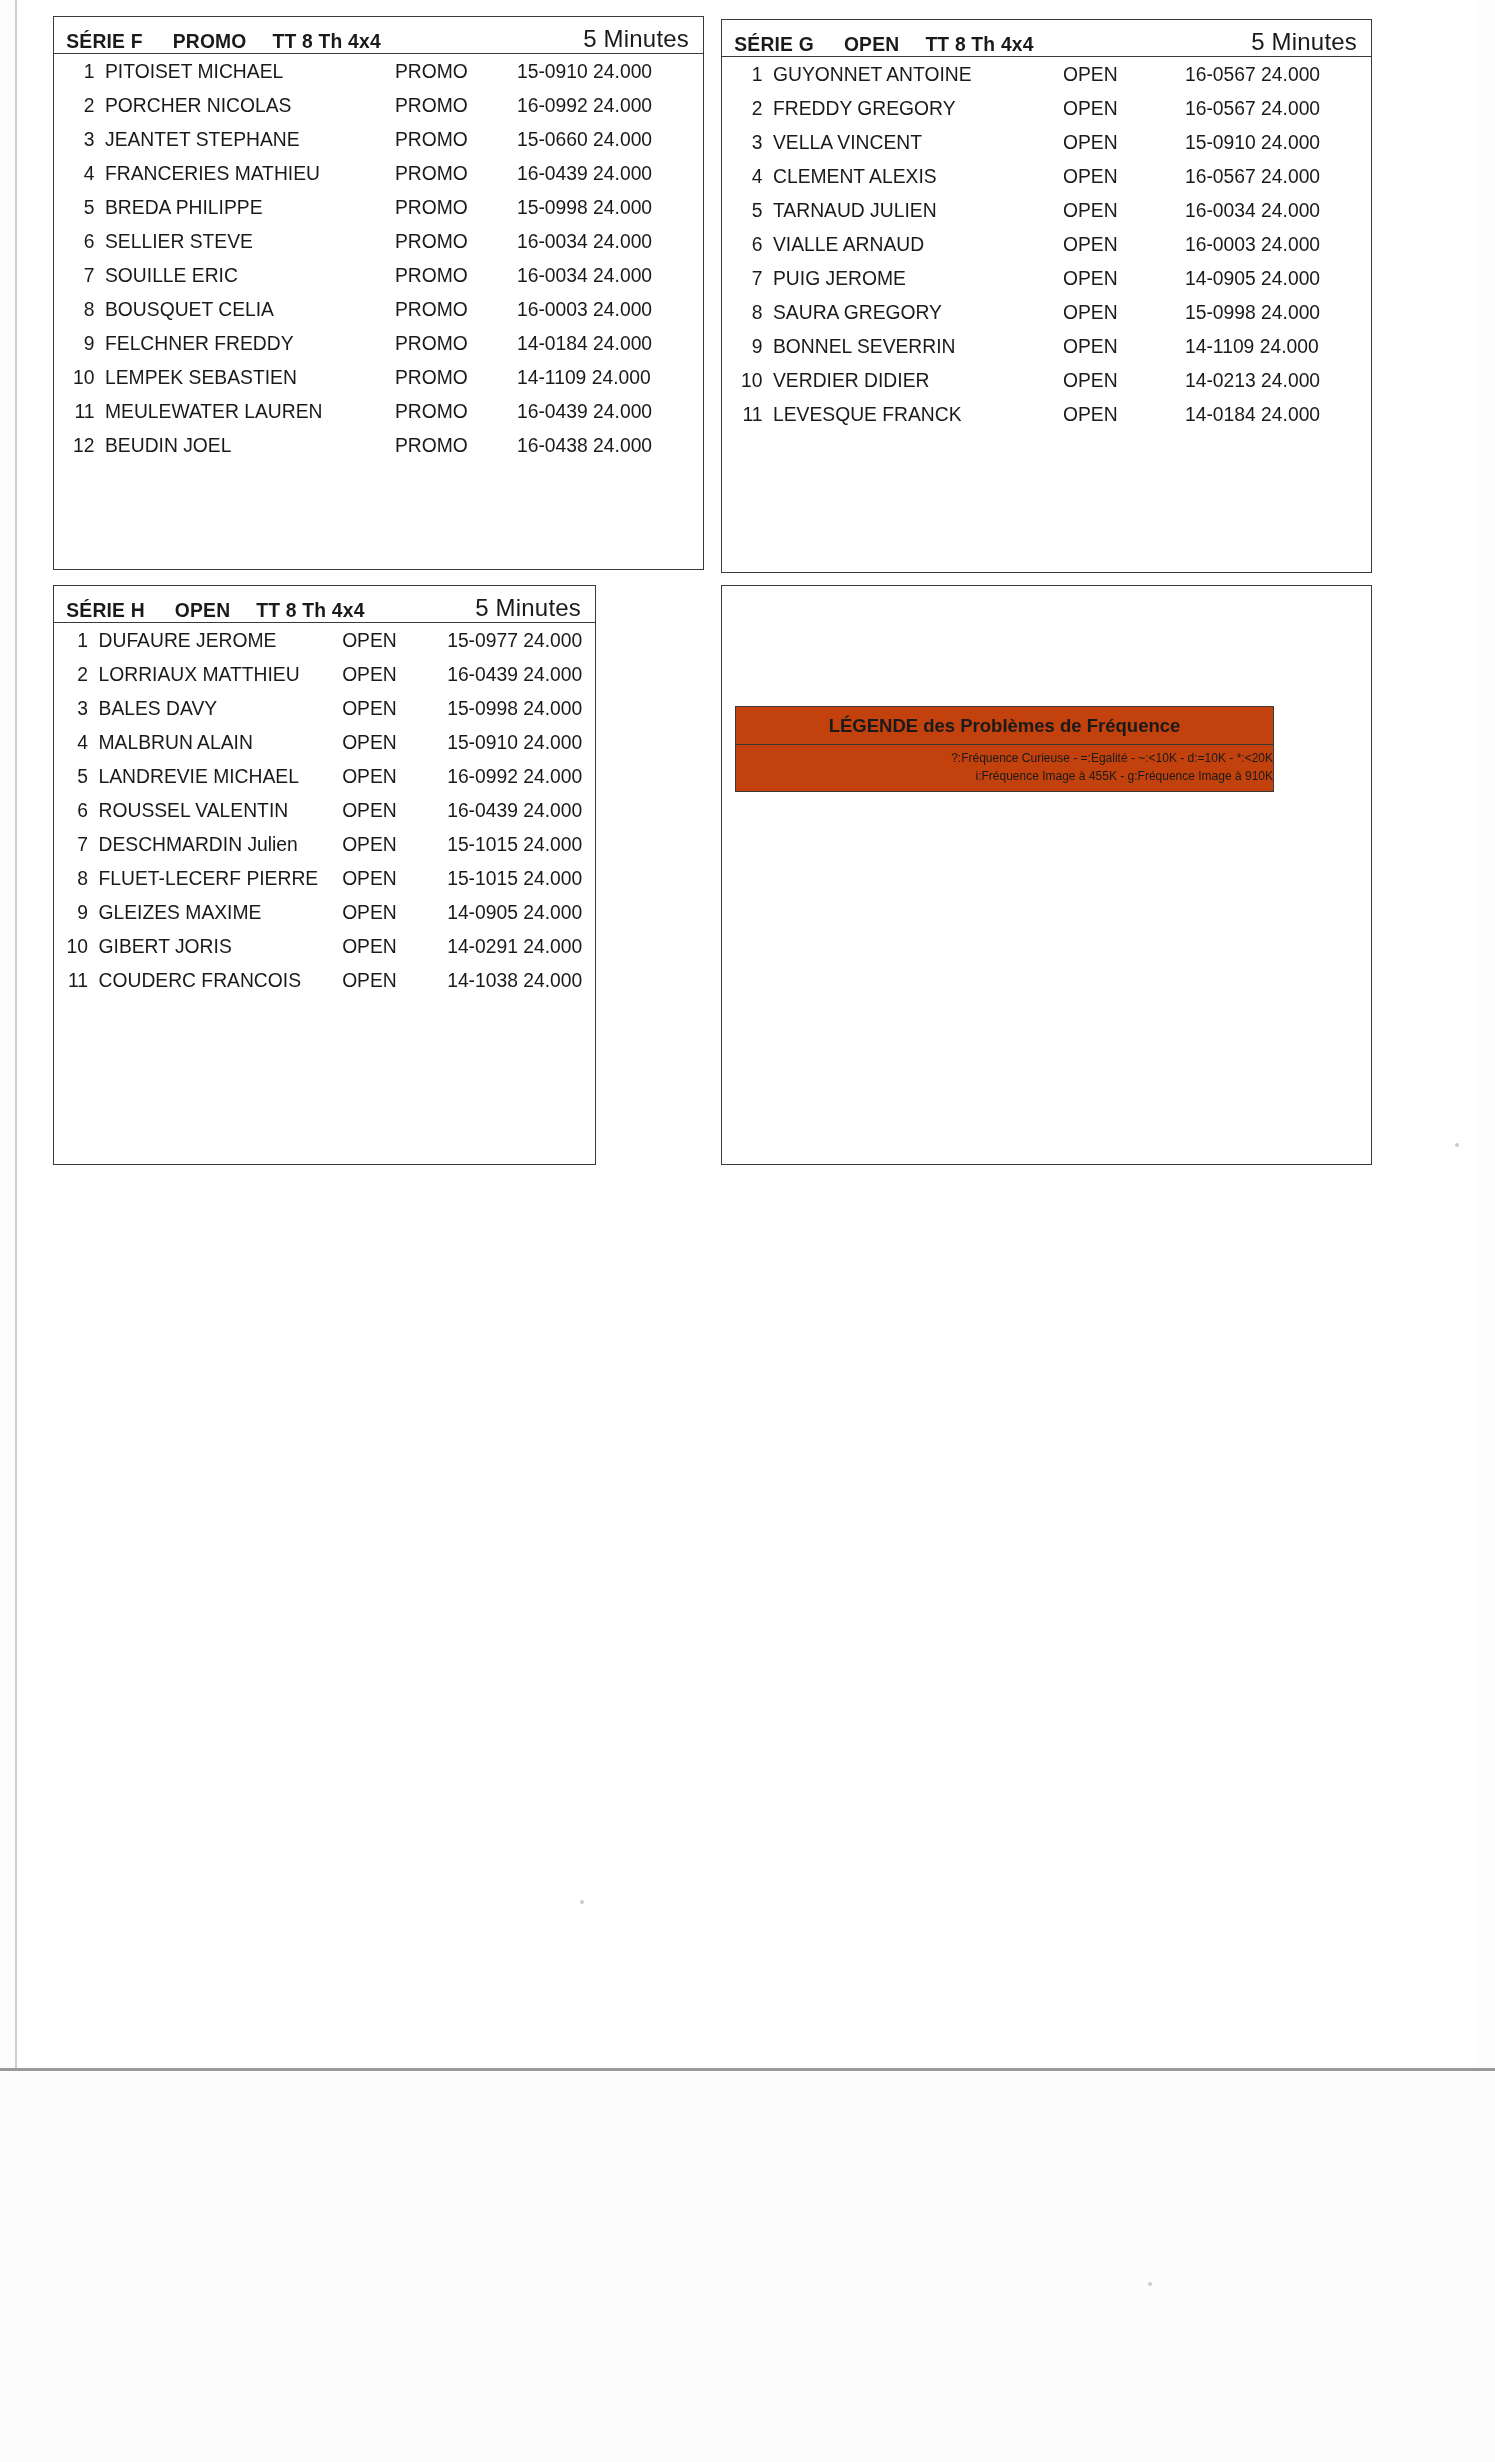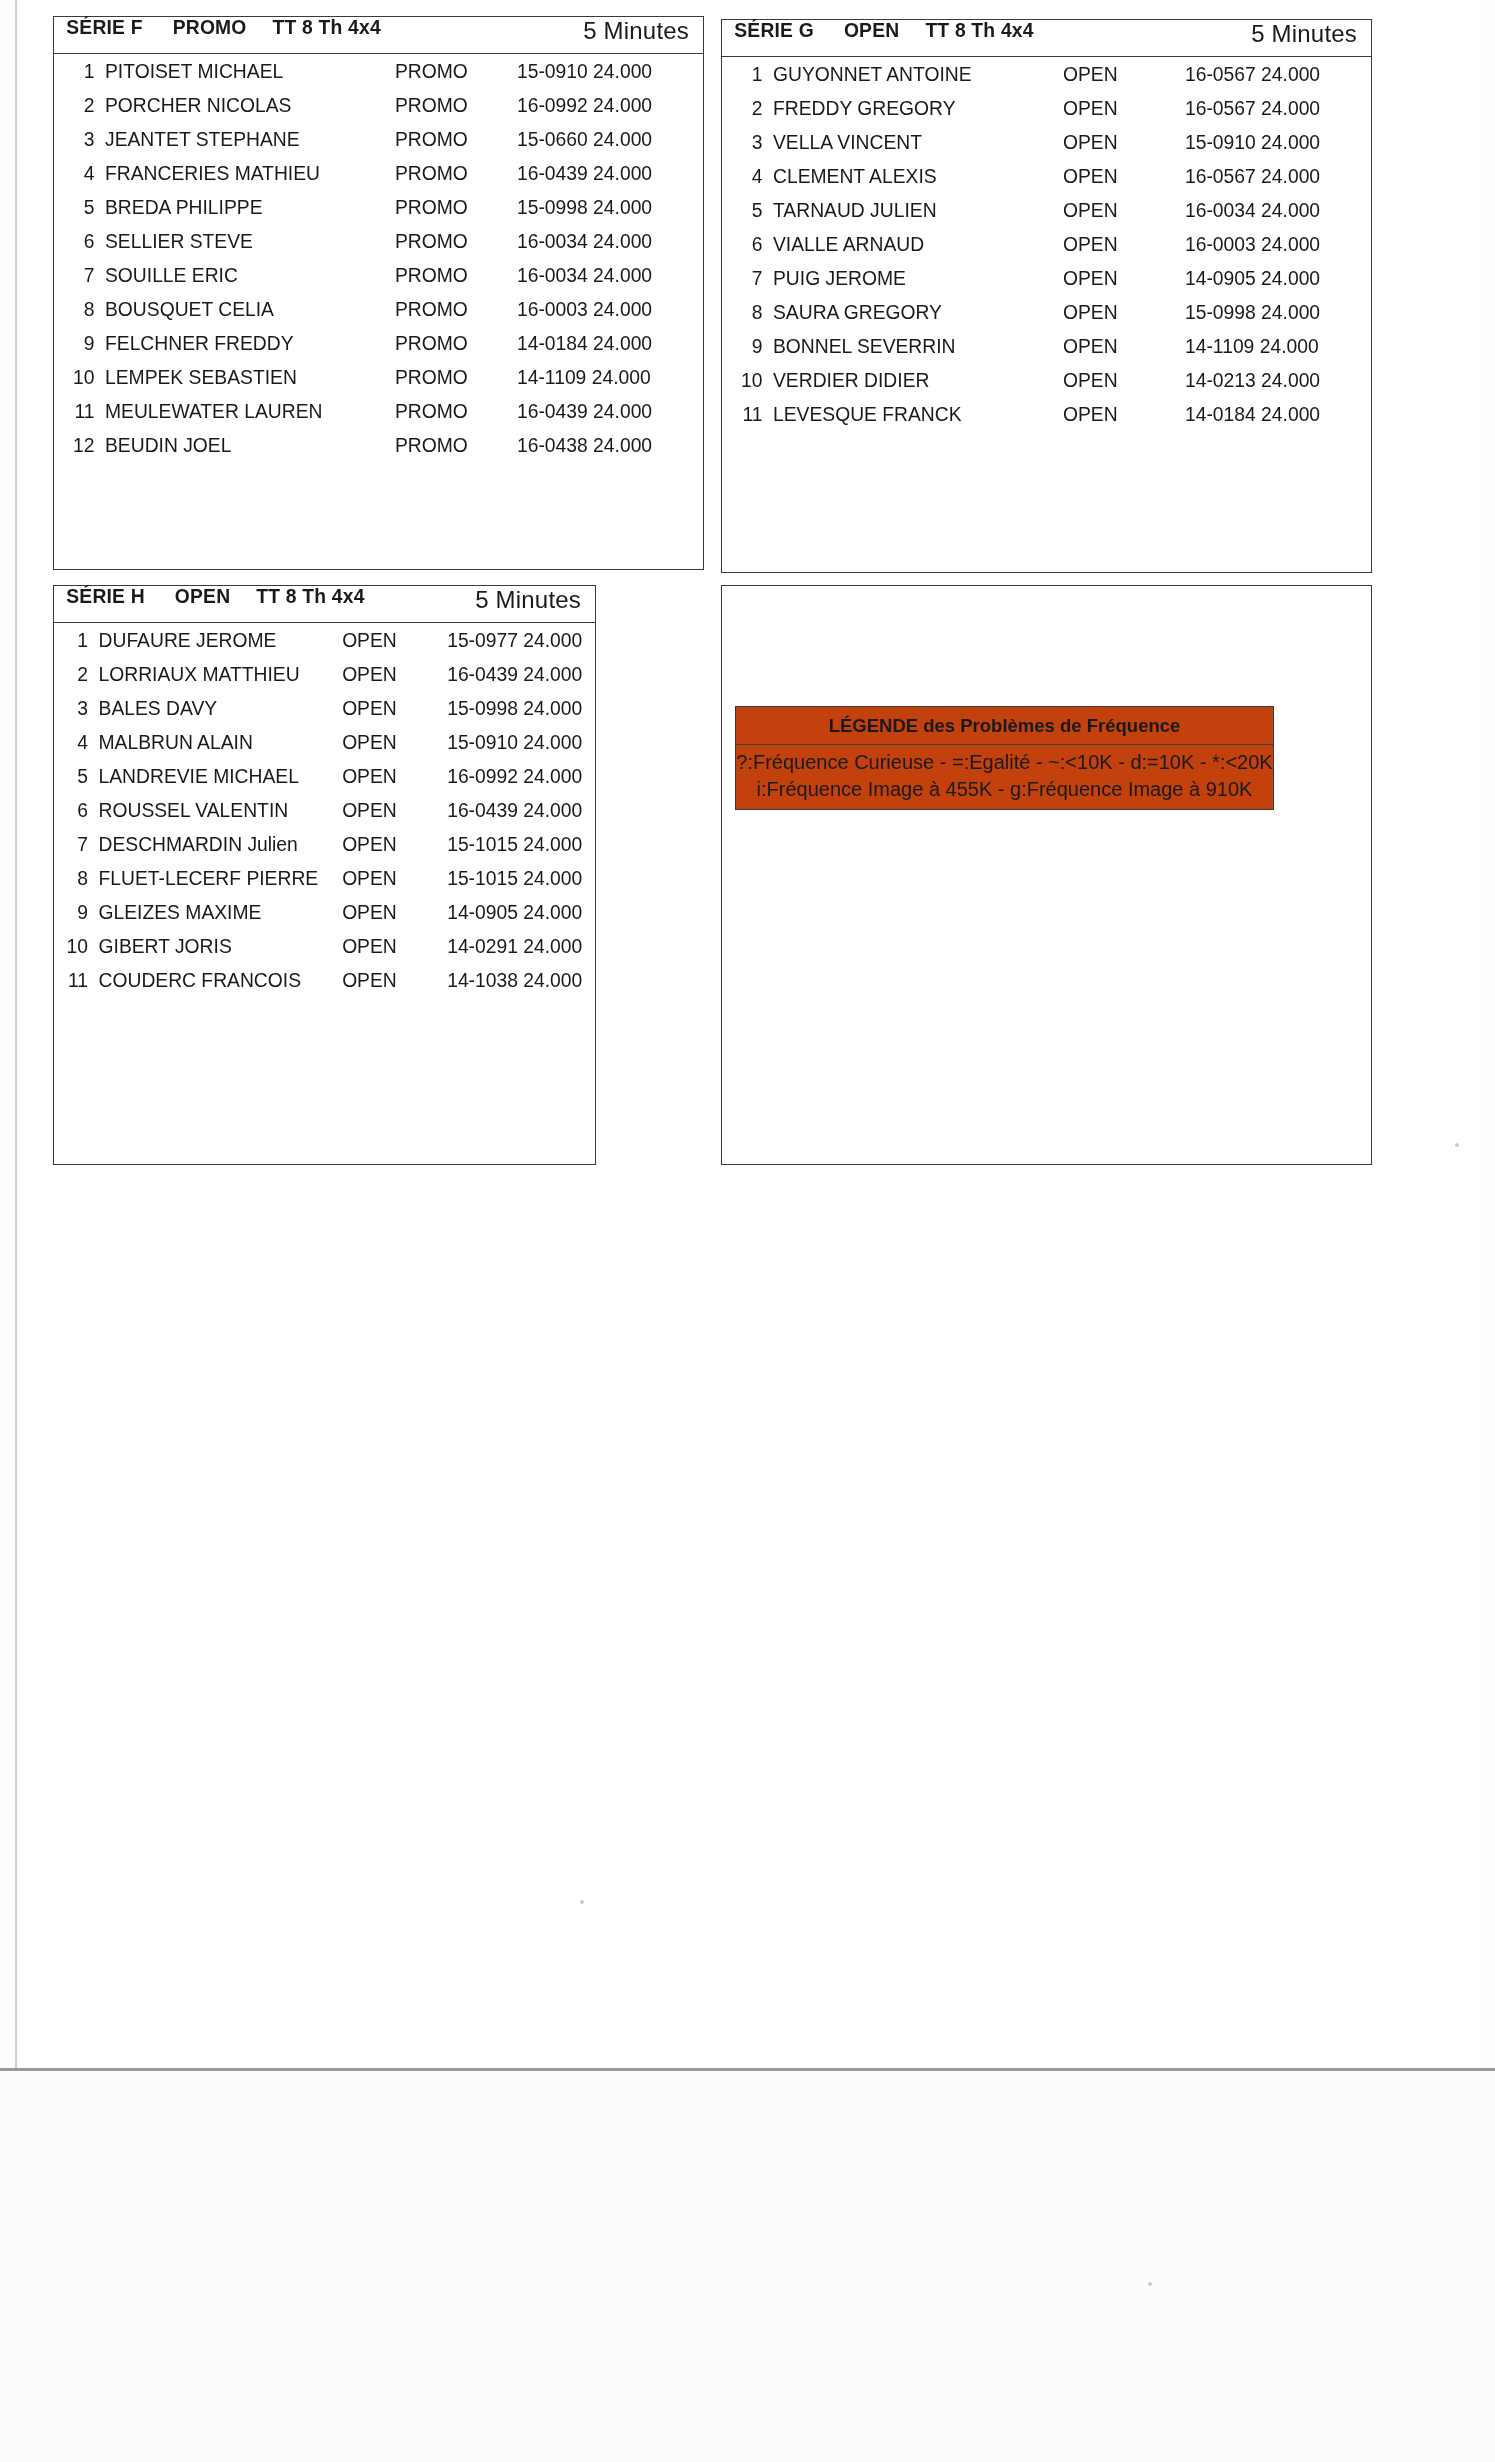--- a/index.html
+++ b/index.html
@@ -69,21 +69,21 @@
   .panel-g { left: 721px; top: 19px;  width: 651px;  height: 554px; }
   .panel-h { left: 53px;  top: 585px; width: 543px;  height: 580px; }
   .panel-i { left: 721px; top: 585px; width: 651px;  height: 580px; }
 
   .panel-header {
     position: relative;
     height: 37px;
     border-bottom: 1.8px solid #3a3a3a;
     box-sizing: border-box;
     display: flex;
-    align-items: flex-start;
+    align-items: flex-end;
     font-weight: bold;
     font-size: 19.3px;
     letter-spacing: 0.2px;
   }
   .hdr-serie { margin-left: 12.3px; }
   .hdr-cat   { margin-left: 30px; }
   .hdr-class { margin-left: 26px; }
   .hdr-time  {
     position: absolute;
     right: 14px;
@@ -130,22 +130,22 @@
     background: #c2410c;
   }
   .legend-title {
     text-align: center;
     font-weight: bold;
     font-size: 18.5px;
     padding: 8px 0 7px 0;
     border-bottom: 1.8px solid #3a3a3a;
   }
   .legend-line {
-    text-align: center;
-    font-size: 20px;
+    text-align: right;
+    font-size: 12px;
     padding: 6.2px 0 1.8px 0;
   }
   .legend-line.last {
     padding: 1.8px 0 8px 0;
   }
 
   
   .speck {
     position: absolute;
     background: #cbcbcb;

